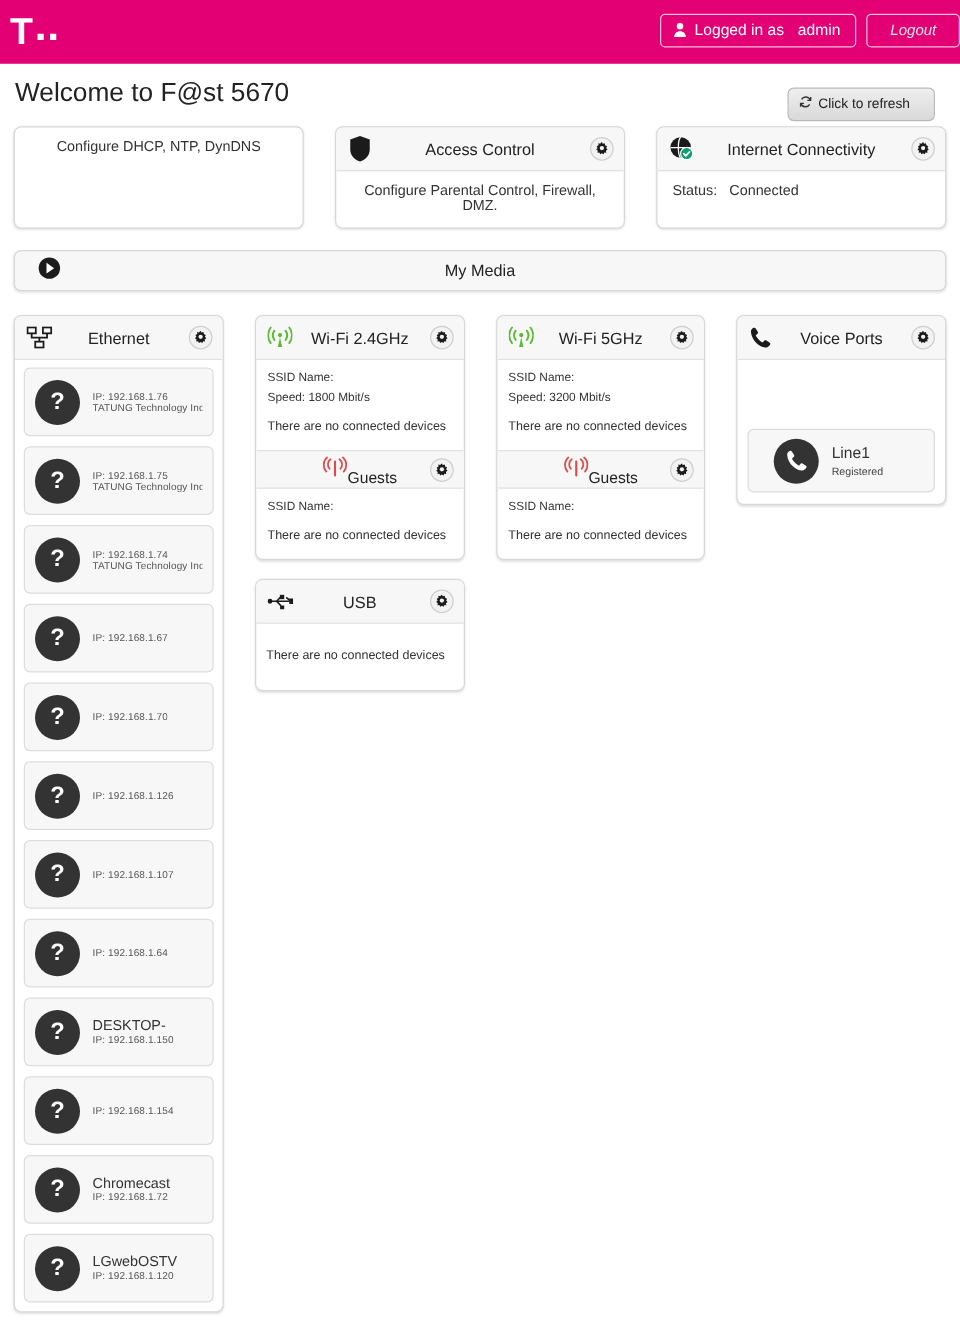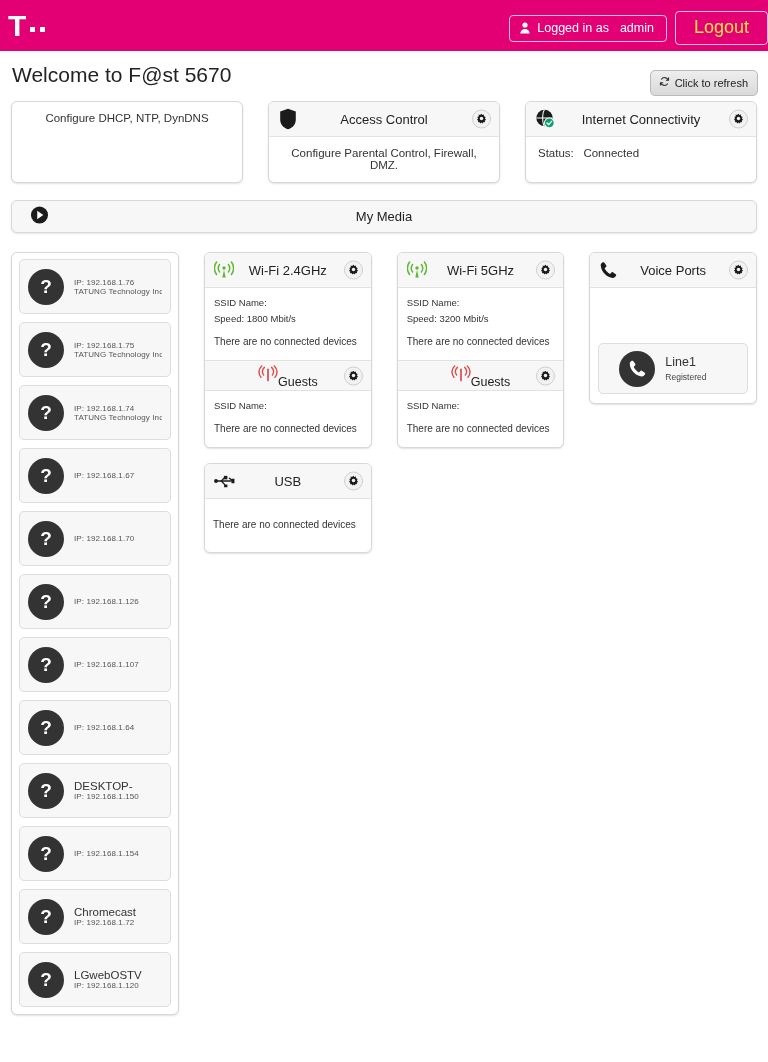--- a/index.html
+++ b/index.html
@@ -56,50 +56,51 @@
     align-items: center;
     gap: 7px;
     background: transparent;
     white-space: nowrap;
     margin-left: 48px;
   }
   .btn-user .uname { margin-left: 4px; }
   .btn-logout {
     border: 1px solid rgba(255,255,255,.75);
     border-radius: 4px;
-    color: #fde047;
-    font-size: 18px;
+    color: #e5e5e5;
+    font-size: 12px;
     padding: 5px 18px 6px 18px;
     background: transparent;
     white-space: nowrap;
+    font-style: italic;
   }
   .person-icon { display:block; width:10px; height:12px; }
 
   
   .welcome-row {
     position: relative;
     height: 48px;
     padding: 0 12px;
   }
   .welcome-title {
     position: absolute;
     left: 12px; top: 12px;
     font-size: 21px;
     color: #222;
     font-weight: normal;
   }
   .refresh-btn {
     position: absolute;
-    right: 10px; top: 19px;
+    right: 20px; top: 19px;
     background: linear-gradient(#eeeeee,#d9d9d9);
     border: 1px solid #b9b9b9;
     border-radius: 5px;
     font-size: 11px;
     color: #222;
-    padding: 5px 9px 6px 8px;
+    padding: 5px 19px 6px 8px;
     display: flex;
     align-items: center;
     gap: 5px;
     white-space: nowrap;
   }
 
   
   .card {
     background: #ffffff;
     border: 1px solid #d8d8d8;
@@ -338,20 +339,37 @@
         <path d="M7.6 5.4 14 10l-6.4 4.6z" fill="#fff"></path>
       </svg>
   </span>
   <span class="head-title">My Media</span>
 </div>
 
 <div class="columns">
 
   <div class="col">
     <div class="card">
+      <div class="card-head">
+        <span class="head-icon">
+          <svg width="21" height="18" viewBox="0 0 22 19" fill="none" stroke="#1b1b1b" stroke-width="1.5">
+            <rect x="1" y="1" width="7" height="5"></rect>
+              <rect x="14" y="1" width="7" height="5"></rect>
+              <rect x="7.5" y="13" width="7" height="5"></rect>
+            <path d="M4.5 6v3.6h13V6M11 9.6V13"></path>
+          </svg>
+        </span>
+        <span class="head-title">Ethernet</span>
+        <span class="gear">
+          <svg width="11" height="11" viewBox="0 0 16 16">
+              <path fill="#1b1b1b" d="M8 0l1 2.1 2.3-.5.5 2.3L14 5l-1 2.1L14.6 9l-1.9 1.4.5 2.3-2.3-.4L10 14.4 8 13.2 6 14.4l-.9-2.1-2.3.4.5-2.3L1.4 9 3 7.1 2 5l2.2-1.1-.5-2.3 2.3.5z"></path>
+              <circle cx="8" cy="7.2" r="2.5" fill="#f2f2f2"></circle>
+            </svg>
+        </span>
+      </div>
       <div class="dev-list" id="eth-list">
           <div class="dev">
             <div class="dev-avatar">?</div>
             <div class="dev-text">
               <div class="dev-sub">IP: 192.168.1.76</div>
               <div class="dev-sub">TATUNG Technology Inc.</div>
             </div>
           </div>
           <div class="dev">
             <div class="dev-avatar">?</div>

